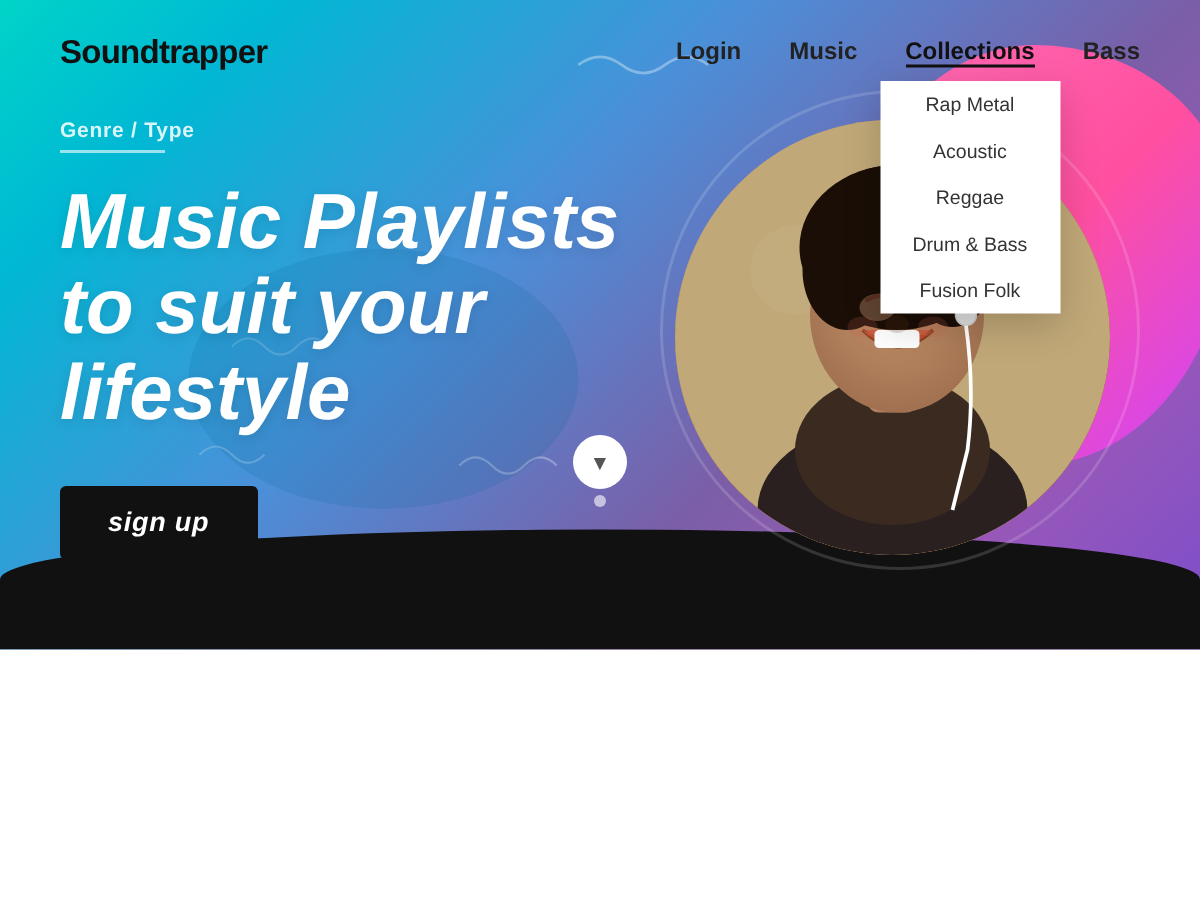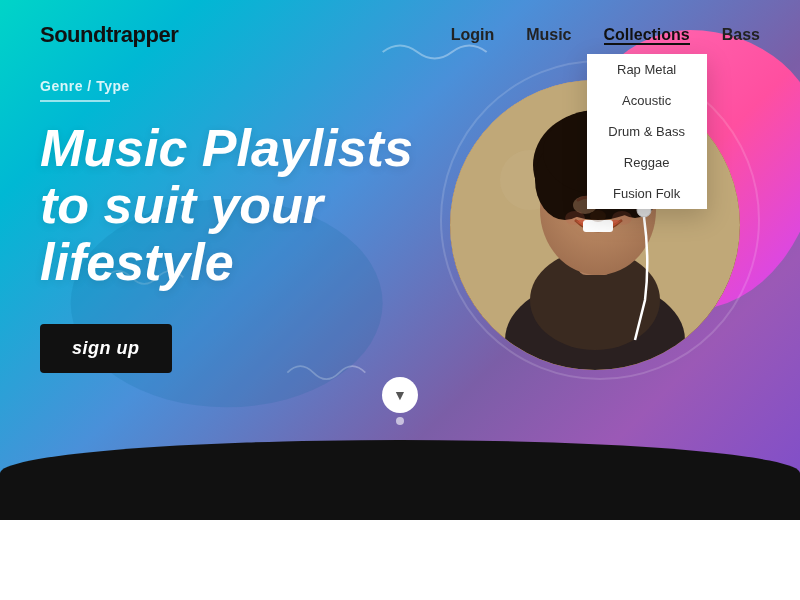--- a/index.html
+++ b/index.html
@@ -6,21 +6,21 @@
 
     body {
       width: 800px;
       height: 600px;
       overflow: hidden;
       font-family: 'Arial', sans-serif;
     }
 
     .page-wrapper {
       width: 800px;
-      height: 520px;
+      height: 433px;
       position: relative;
       background: linear-gradient(135deg, #00d4c8 0%, #00b8d4 15%, #4a90d9 40%, #7b5ea7 65%, #9b59b6 80%, #7c4dcc 100%);
       overflow: hidden;
     }
 
     
     .bottom-wave {
       position: absolute;
       bottom: 0;
       left: 0;
@@ -255,22 +255,22 @@
     <div class="logo">Soundtrapper</div>
     <nav class="nav">
       <a class="nav-item">Login</a>
       <a class="nav-item">Music</a>
       <div class="dropdown-wrapper">
         <a class="nav-item active">Collections</a>
         
         <div class="dropdown-menu">
           <div class="dropdown-item">Rap Metal</div>
           <div class="dropdown-item">Acoustic</div>
+          <div class="dropdown-item">Reggae</div>
           <div class="dropdown-item">Drum &amp; Bass</div>
-          <div class="dropdown-item">Reggae</div>
           <div class="dropdown-item">Fusion Folk</div>
         </div>
       </div>
       <a class="nav-item">Bass</a>
     </nav>
   </header>
 
   <div class="hero-image-container">
     <div class="circle-img">
 

